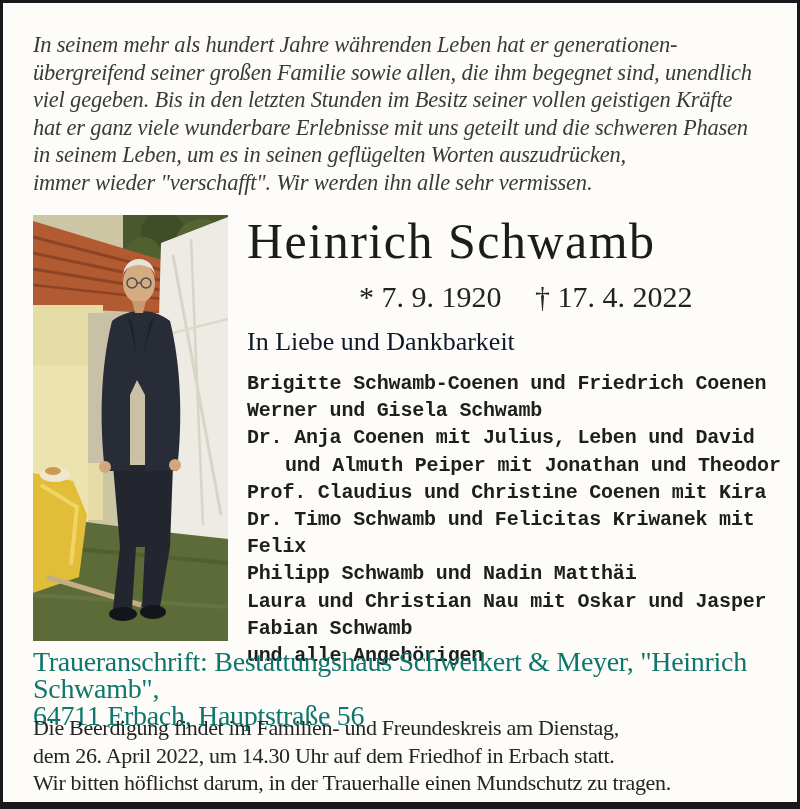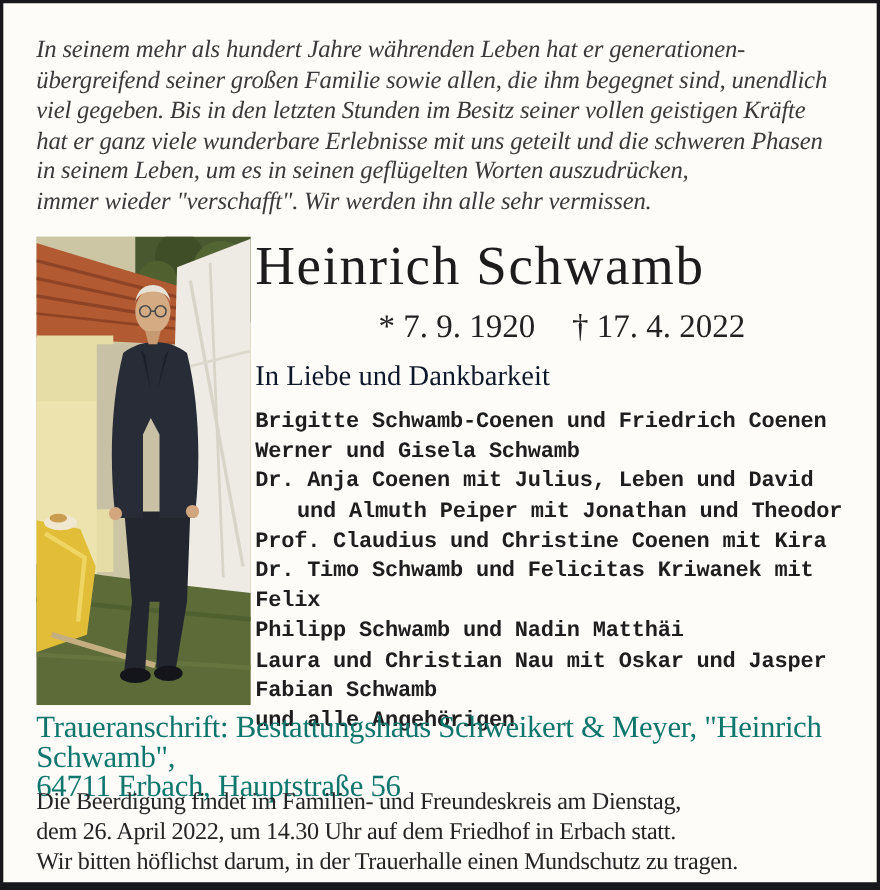--- a/index.html
+++ b/index.html
@@ -27,21 +27,21 @@
   .main-row{
     position:absolute;left:30px;top:212px;right:8px;
     display:flex;align-items:flex-start;
   }
   .photo-wrap{
     width:195px;height:426px;flex:0 0 195px;
     overflow:hidden;background:#d8d2b2;
   }
   .photo-wrap svg{display:block;width:195px;height:426px;}
   .right-col{
-    margin-left:4px;flex:1;min-width:0;
+    margin-left:19px;flex:1;min-width:0;
   }
   .deceased-name{
     font-size:50px;line-height:52px;
     letter-spacing:1.5px;
     color:#1c1c1c;
     margin:0;font-weight:normal;
   }
   .dates-line{
     margin-top:13px;
     padding-left:112px;

